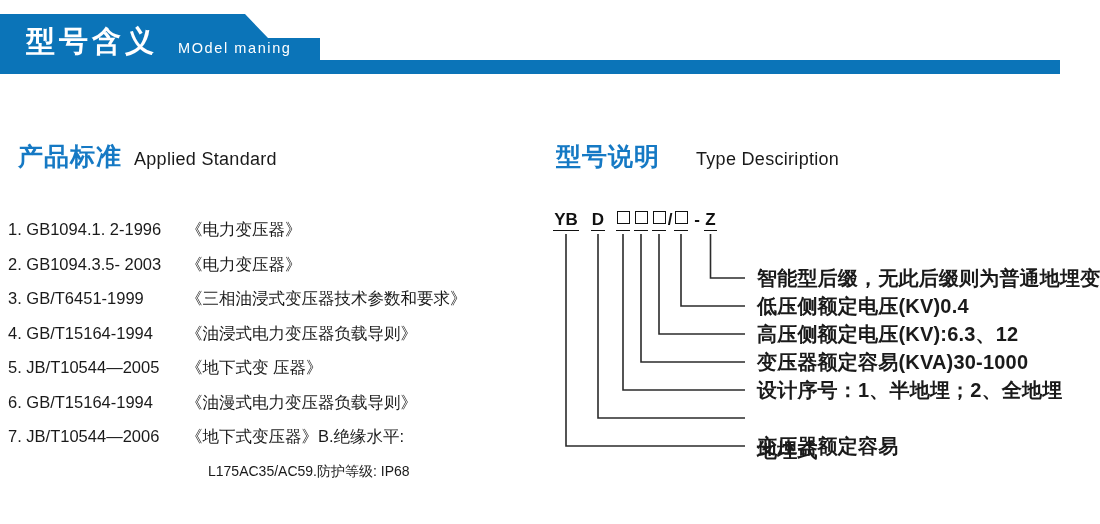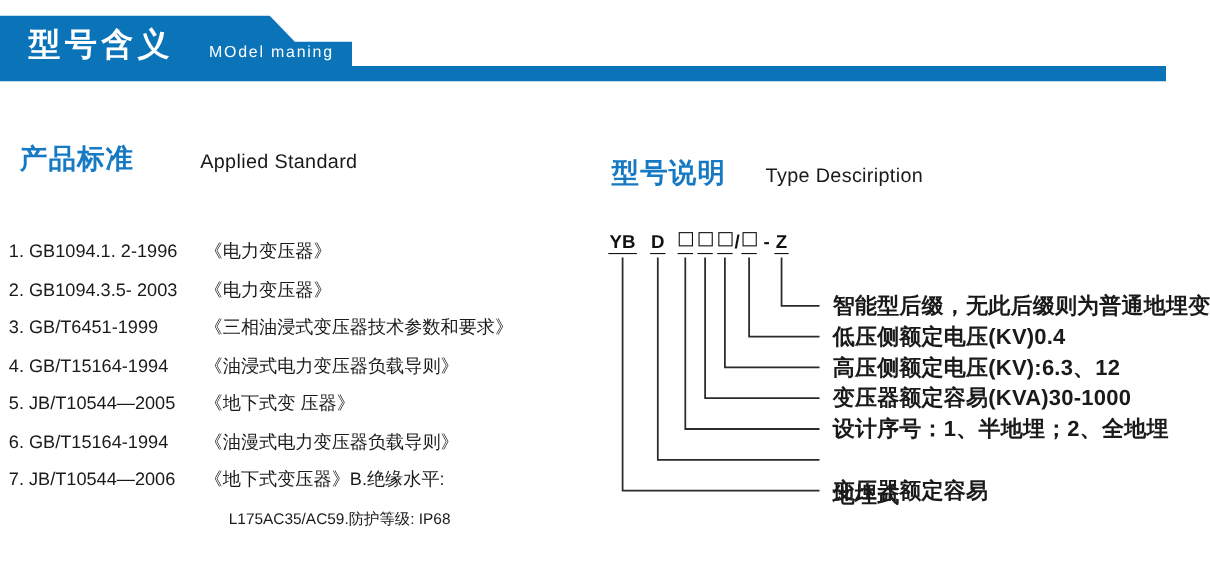--- a/index.html
+++ b/index.html
@@ -22,42 +22,42 @@
   #banner-title{
     margin-left:26px;
     color:#ffffff;
     font-size:29px;
     font-weight:bold;
     letter-spacing:4px;
     line-height:1;
     position:relative;top:-3px;
   }
   #banner-sub{
-    margin-left:32px;
+    margin-left:20px;
     color:#ffffff;
     font-size:14.5px;
     letter-spacing:1.6px;
     position:relative;top:4px;
   }
 
   
   .section-head{position:absolute;display:flex;align-items:baseline;}
   .sh-cn{
     color:#1579c4;
     font-size:25px;
     font-weight:bold;
     letter-spacing:1px;
   }
   .sh-en{
     margin-left:12px;
     color:#1a1a1a;
     font-size:18px;
     letter-spacing:.3px;
   }
-  #head-standard{left:18px;top:128px;gap:48px;}
+  #head-standard{left:18px;top:140px;}
   #head-type{left:556px;top:140px;gap:24px;}
 
   
   #standards{
     position:absolute;left:8px;top:212px;width:530px;
   }
   .std-row{
     display:flex;
     font-size:16.5px;
     line-height:34.5px;

